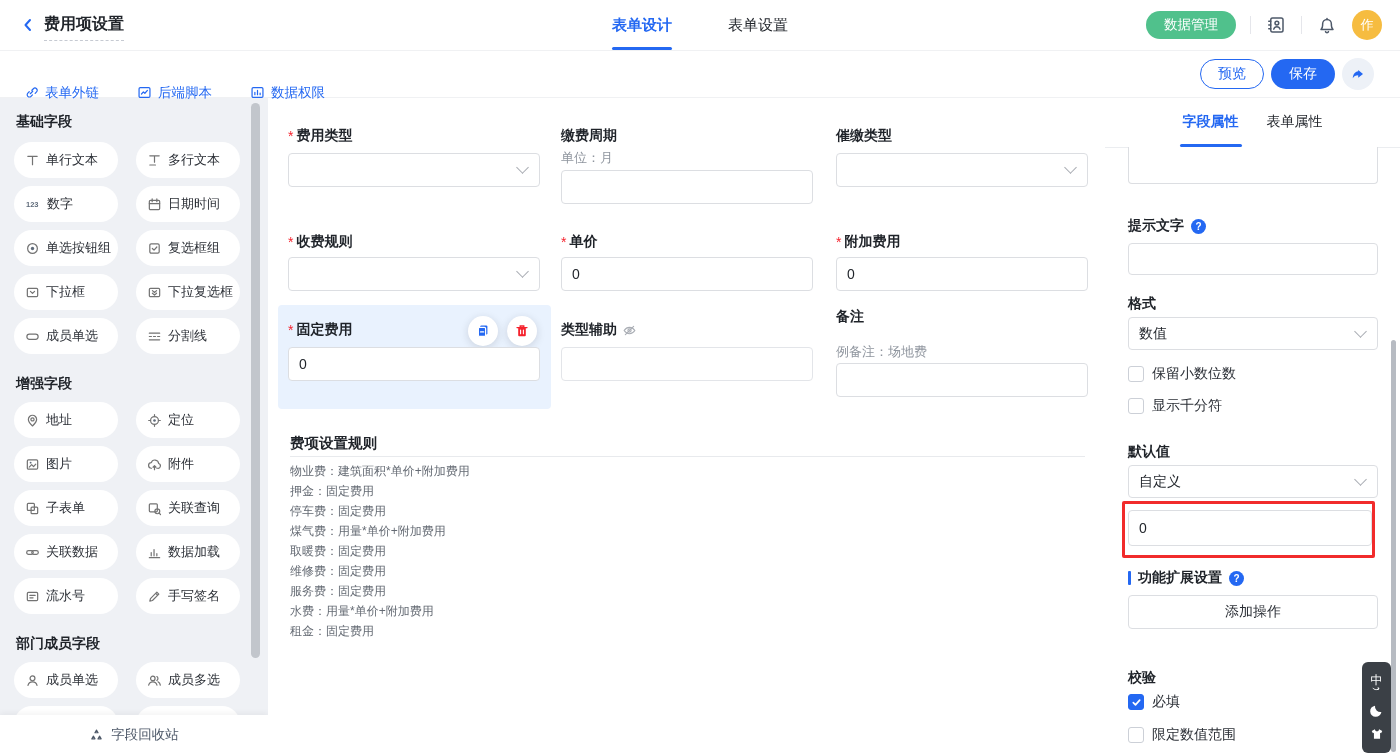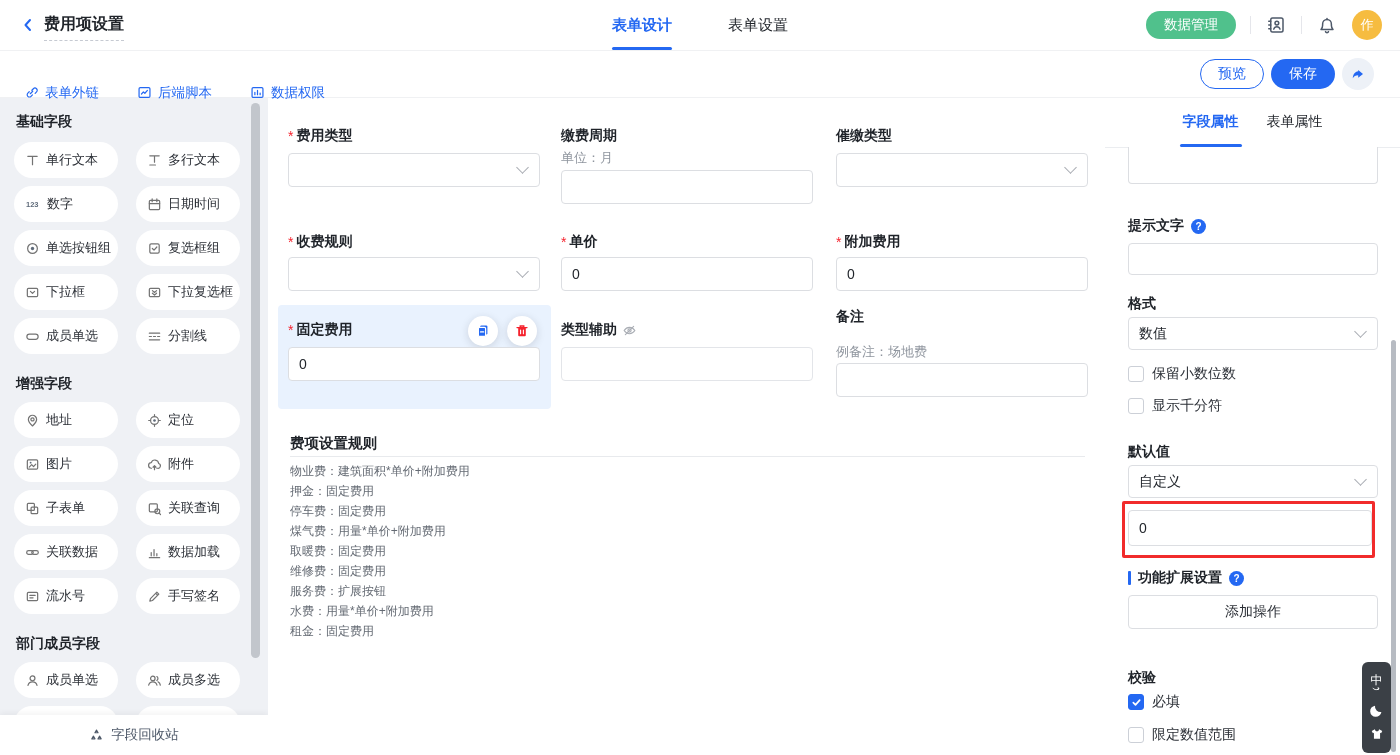--- a/index.html
+++ b/index.html
@@ -487,21 +487,21 @@
 
     <div class="rulestitle">费项设置规则</div>
     <div class="rulesdiv"></div>
     <div class="rules">
       <div>物业费：建筑面积*单价+附加费用</div>
       <div>押金：固定费用</div>
       <div>停车费：固定费用</div>
       <div>煤气费：用量*单价+附加费用</div>
       <div>取暖费：固定费用</div>
       <div>维修费：固定费用</div>
-      <div>服务费：扩展按钮</div>
+      <div>服务费：固定费用</div>
       <div>水费：用量*单价+附加费用</div>
       <div>租金：固定费用</div>
     </div>
   </div>
 
   <div class="panel">
     <div class="ptabs">
       <div class="ptab active">字段属性</div>
       <div class="ptab">表单属性</div>
     </div>

